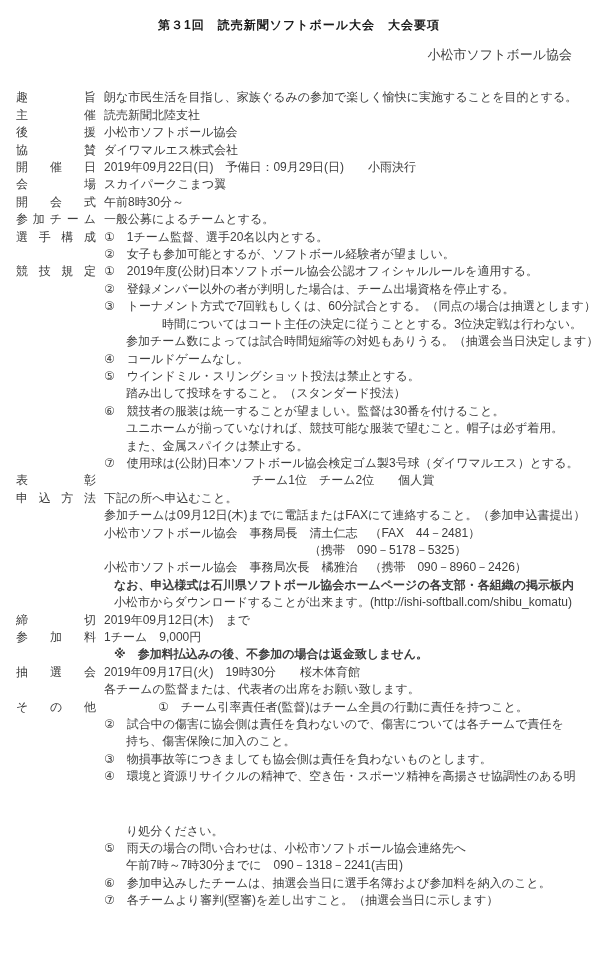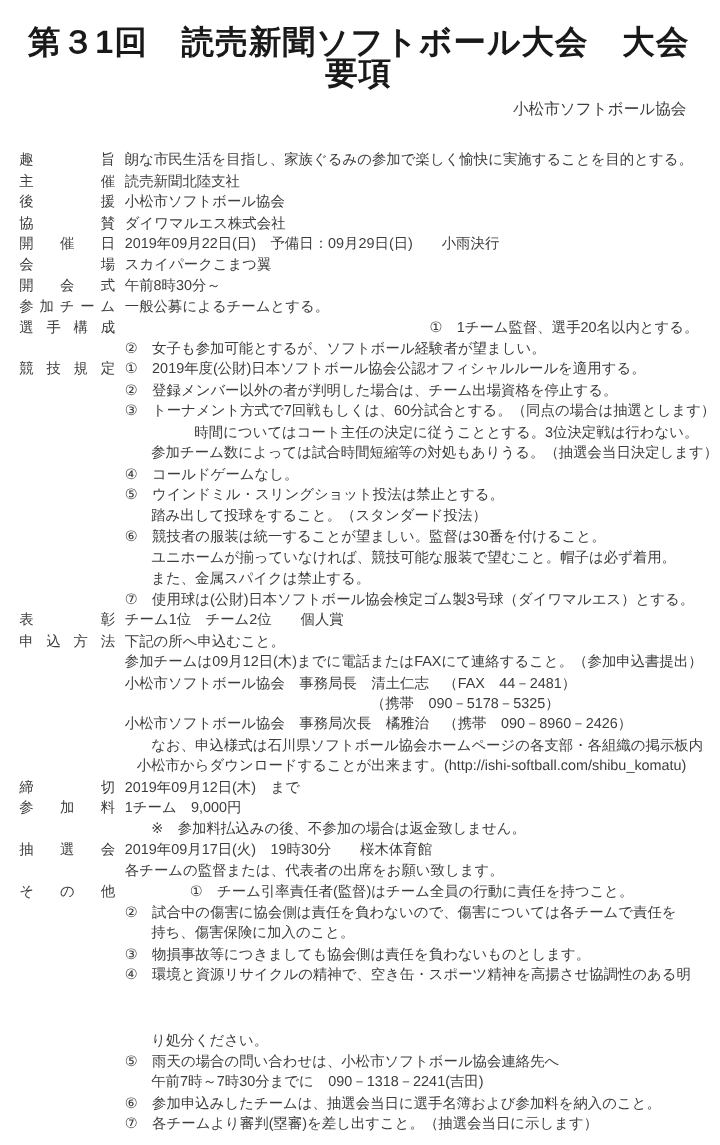--- a/index.html
+++ b/index.html
@@ -12,23 +12,23 @@
     height: 954px;
     overflow: hidden;
     color: #3d3d3d;
     font-family: "Liberation Sans", "DejaVu Sans", sans-serif;
     font-size: 12px;
     line-height: 17.4px;
   }
   .page { padding: 10px 18px 0 16px; }
 
   .doc-title {
-    margin: 12px 0 0 0;
+    margin: 2px 0 0 0;
     text-align: center;
-    font-size: 27px;
+    font-size: 12px;
     font-weight: bold;
     letter-spacing: 1px;
     color: #191919;
     line-height: 26px;
   }
   .doc-subtitle {
     margin: 8px 10px 0 0;
     text-align: right;
     font-size: 13px;
     color: #3d3d3d;
@@ -39,21 +39,21 @@
   .label {
     flex: 0 0 80px;
     width: 80px;
     display: flex;
     justify-content: space-between;
     color: #3d3d3d;
     white-space: nowrap;
   }
   .content { flex: 1; margin-left: 8px; min-width: 0; }
   .line { white-space: nowrap; }
-  .ind1 { margin-left: 22px; }
+  .ind1 { margin-left: 10px; font-weight: bold; }
   .ind2 { margin-left: 22px; }
   .ind3 { margin-left: 205px; }
 </style>
 </head>
 <body>
 
 <div class="page">
   <h1 class="doc-title">第３1回　読売新聞ソフトボール大会　大会要項</h1>
   <div class="doc-subtitle">小松市ソフトボール協会</div>
   <div class="doc-body" id="doc-body">
@@ -135,21 +135,21 @@
         </div>
       </div>
       <div class="row">
         <div class="label">
           <span>選</span>
           <span>手</span>
           <span>構</span>
           <span>成</span>
         </div>
         <div class="content">
-          <div class="line" style="white-space: nowrap; text-align: right;">①　1チーム監督、選手20名以内とする。</div>
+          <div class="line" style="white-space: nowrap;">①　1チーム監督、選手20名以内とする。</div>
           <div class="line" style="white-space: nowrap;">②　女子も参加可能とするが、ソフトボール経験者が望ましい。</div>
         </div>
       </div>
       <div class="row">
         <div class="label">
           <span>競</span>
           <span>技</span>
           <span>規</span>
           <span>定</span>
         </div>
@@ -167,21 +167,21 @@
           <div class="line ind2" style="white-space: nowrap;">また、金属スパイクは禁止する。</div>
           <div class="line" style="white-space: nowrap;">⑦　使用球は(公財)日本ソフトボール協会検定ゴム製3号球（ダイワマルエス）とする。</div>
         </div>
       </div>
       <div class="row">
         <div class="label">
           <span>表</span>
           <span>彰</span>
         </div>
         <div class="content">
-          <div class="line" style="white-space: nowrap;">チーム1位　チーム2位　　個人賞</div>
+          <div class="line" style="white-space: nowrap; text-align: center;">チーム1位　チーム2位　　個人賞</div>
         </div>
       </div>
       <div class="row">
         <div class="label">
           <span>申</span>
           <span>込</span>
           <span>方</span>
           <span>法</span>
         </div>
         <div class="content">

